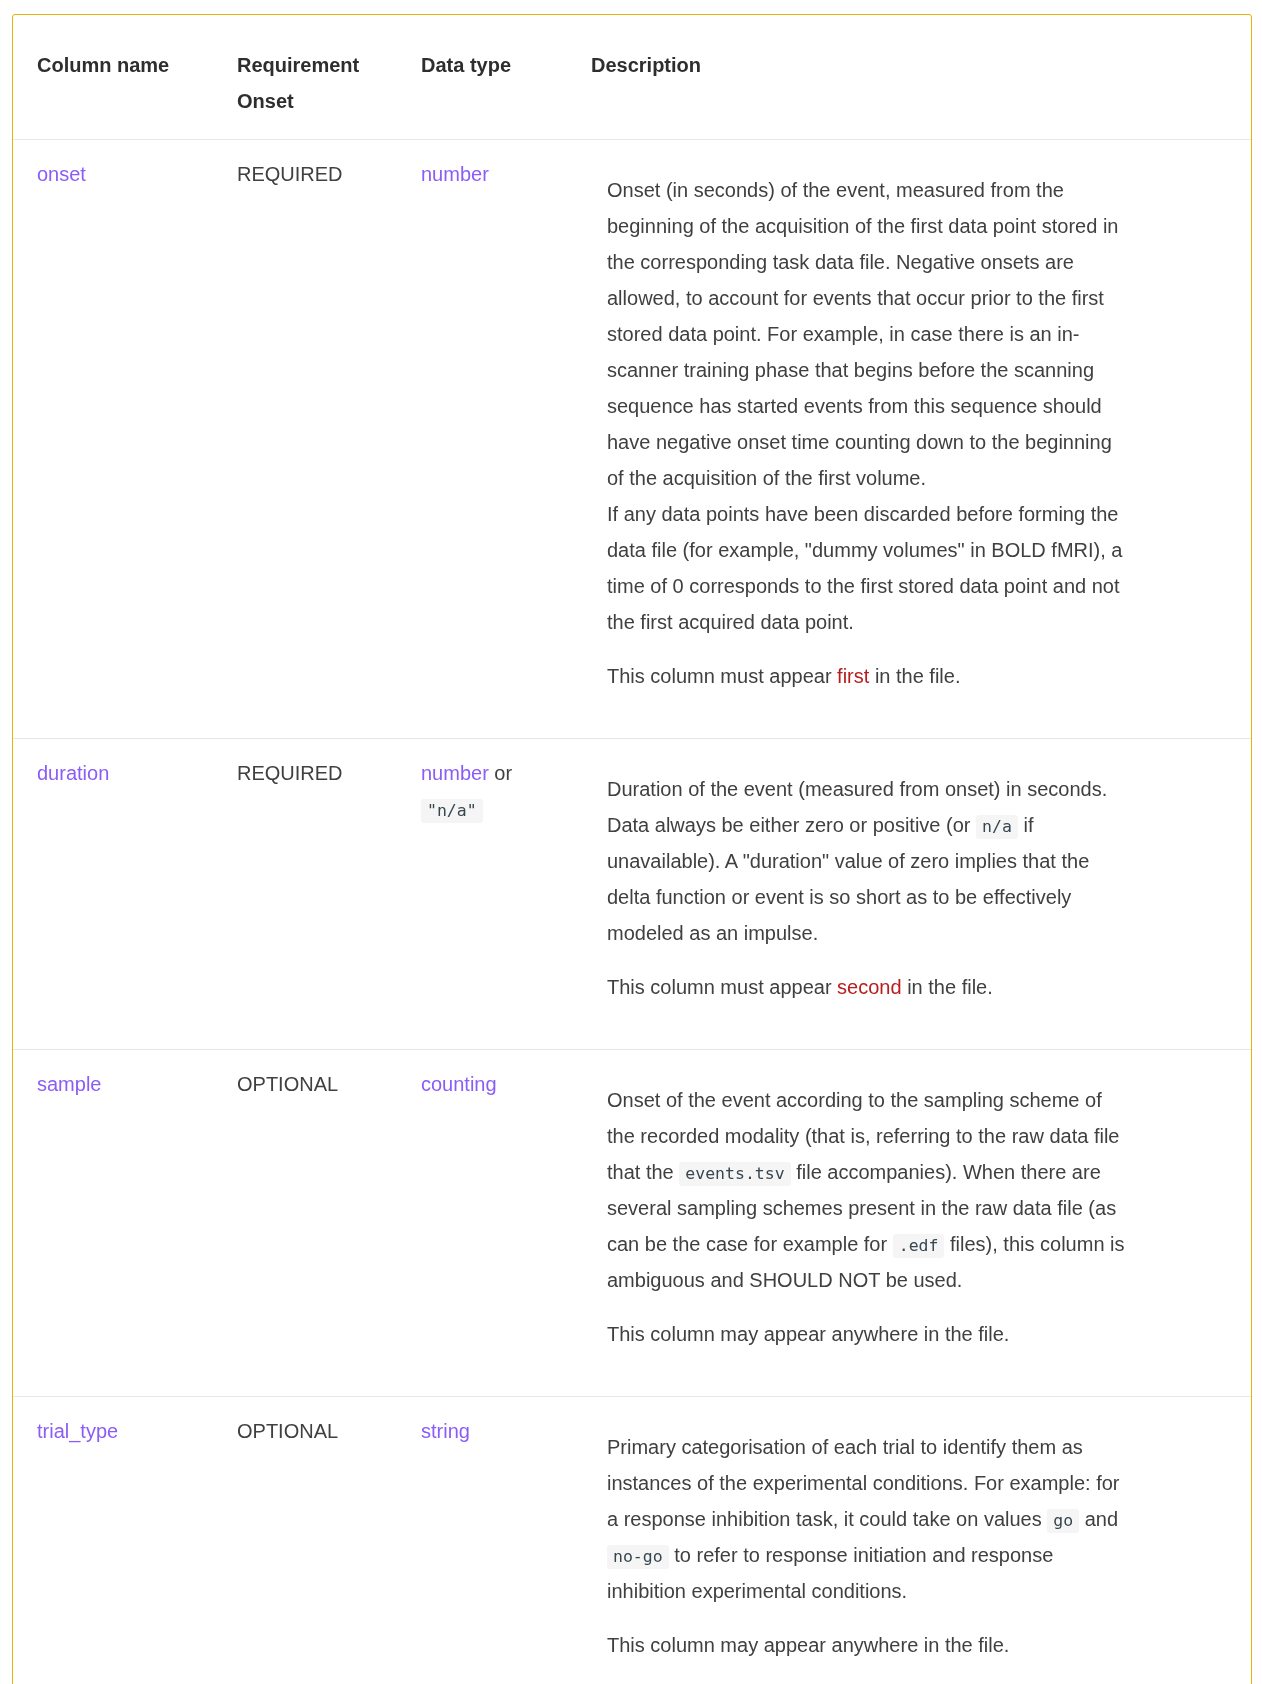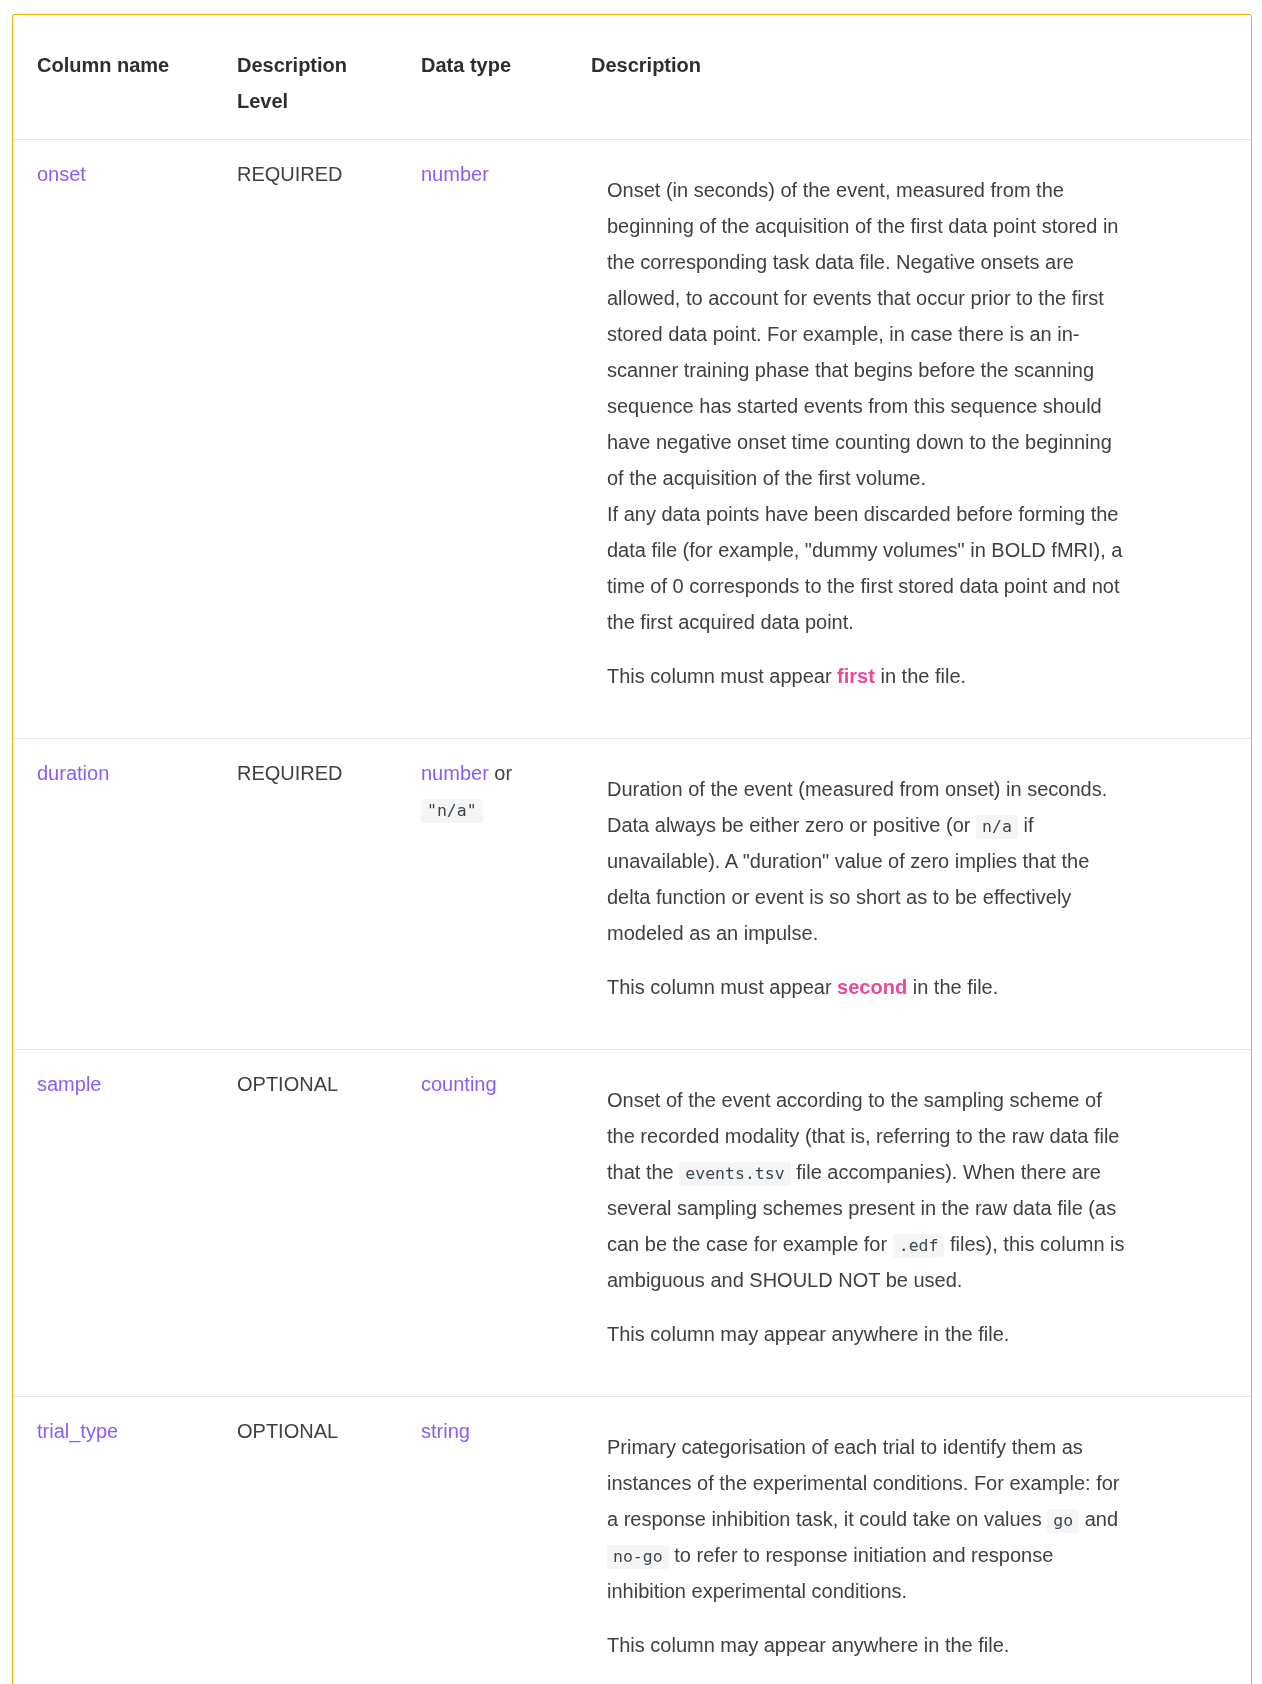--- a/index.html
+++ b/index.html
@@ -26,38 +26,38 @@
   .link{color:#8b5cf6;text-decoration:none;cursor:pointer;}
   .inline-code{
     font-family:"DejaVu Sans Mono","Liberation Mono",monospace;
     font-size:16.5px;line-height:1;
     background:#f5f5f5;color:#37474f;
     padding:2px 6px 3px 6px;border-radius:3px;
     white-space:nowrap;
   }
   p.desc-para{margin:16px;}
   p.desc-para + p.desc-para{margin-top:18px;}
-  strong{font-weight:bold;color:#ec4899;}
+  strong{font-weight:normal;color:#b91c1c;}
   tr.stub-row td{height:60px;padding:0;}
 </style>
 </head>
 <body>
 
 <div class="table-wrap">
   <table>
     <colgroup>
       <col style="width:200px">
       <col style="width:184px">
       <col style="width:170px">
       <col style="width:684px">
     </colgroup>
     <thead>
       <tr>
         <th>Column name</th>
-        <th>Description Level</th>
+        <th>Requirement Onset</th>
         <th>Data type</th>
         <th>Description</th>
       </tr>
     </thead>
     <tbody>
         <tr>
           <td><a class="link" href="#">onset</a></td>
           <td><span>REQUIRED</span></td>
           <td><a class="link" href="#">number</a></td>
           <td class="desc-cell">

